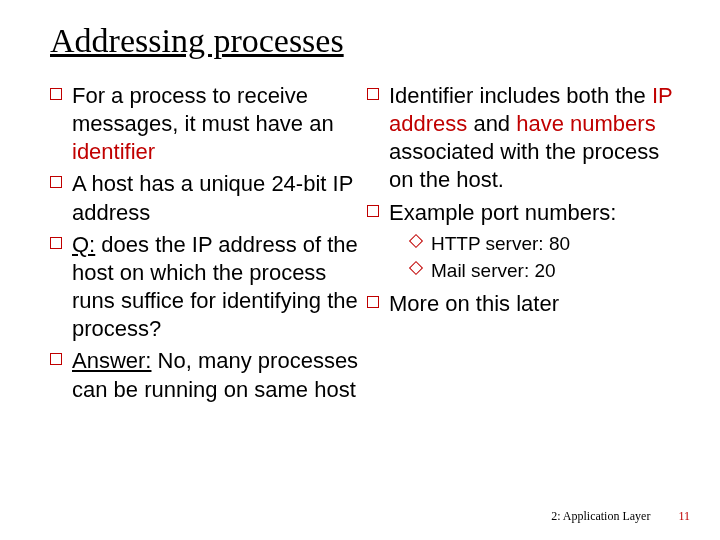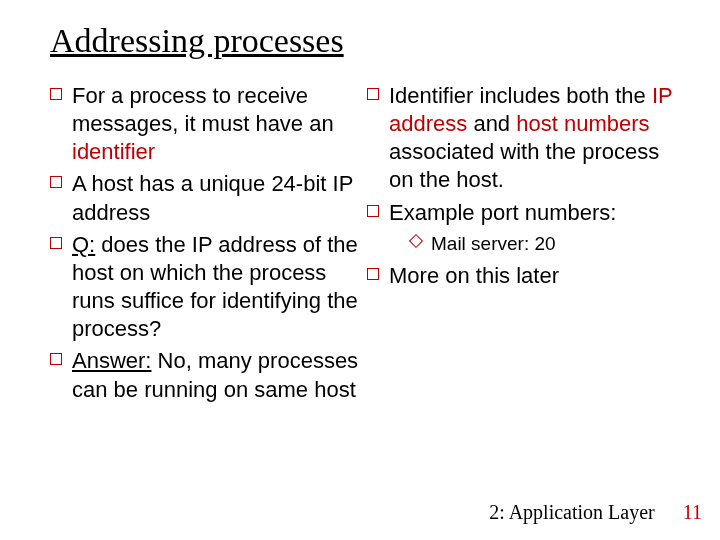--- a/index.html
+++ b/index.html
@@ -83,24 +83,24 @@
     height: 10px;
     transform: rotate(45deg);
     border: 1.6px solid #c00000;
     box-sizing: border-box;
     background: #fff;
   }
   .red { color: #c00000; }
   .qlabel { text-decoration: underline; }
   .footer {
     position: absolute;
-    right: 18px;
+    right: 30px;
     bottom: 16px;
     font-family: "Times New Roman", Times, serif;
-    font-size: 20px;
+    font-size: 12px;
     color: #000;
   }
   .footer .chap { margin-right: 28px; }
   .footer .pagenum { color: #c00000; }
 </style>
 </head>
 <body>
 
 <div class="slide">
 
@@ -121,25 +121,26 @@
         </li>
         <li>
           <span class="qlabel">Answer:</span><span> No, many processes can be running on same host</span>
         </li>
       </ul>
     </div>
 
     <div class="col">
       <ul class="bullets">
         <li>
-          <span>Identifier includes both the </span><span class="red">IP address</span><span> and </span><span class="red">host numbers</span><span> associated with the process on the host.</span>
+          <span>Identifier includes both the </span><span class="red">IP address</span><span> and </span><span class="red">have numbers</span><span> associated with the process on the host.</span>
         </li>
         <li>
           <span>Example port numbers:</span>
           <ul class="sub">
+            <li><span>HTTP server: 80</span></li>
             <li><span>Mail server: 20</span></li>
           </ul>
         </li>
         <li>
           <span>More on this later</span>
         </li>
       </ul>
     </div>
 
   </div>

